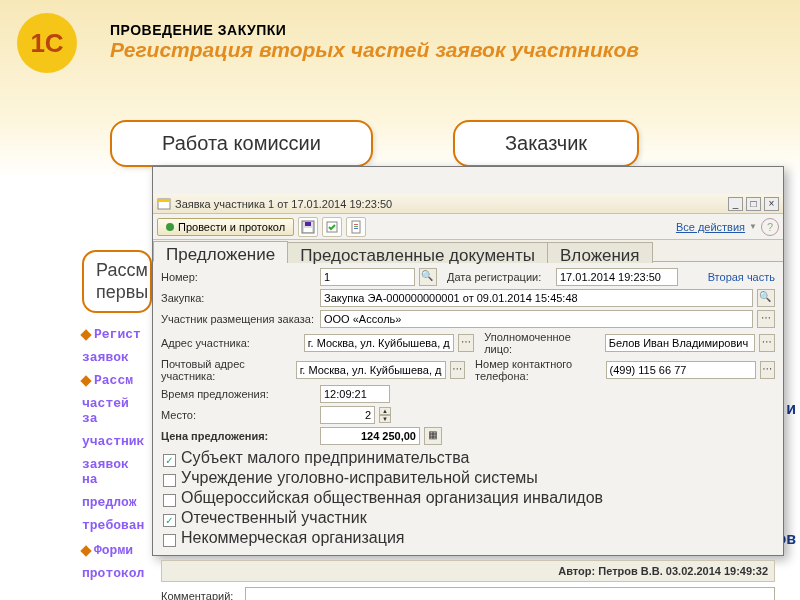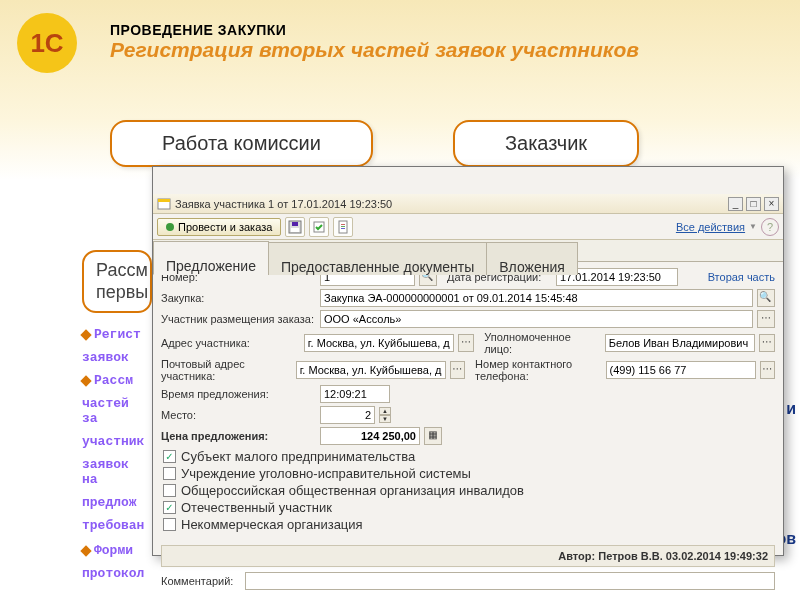--- a/index.html
+++ b/index.html
@@ -35,34 +35,34 @@
 .win-toolbar { height: 26px; display: flex; align-items: center; padding: 2px 4px; gap: 4px; border-bottom: 1px solid #c9c2a8; background: #f4f2ee; }
 .btn-primary { background: linear-gradient(#fdfbef,#efe7c6); border: 1px solid #b7a96c; padding: 2px 8px; font-size: 11px; display: flex; align-items: center; gap: 4px; cursor: pointer; border-radius: 2px; }
 .btn-primary .dot { width: 8px; height: 8px; background: #3c9a3c; border-radius: 50%; display: inline-block; }
 .tb-icon { width: 20px; height: 20px; border: 1px solid #c9c2a8; background: #fdfdfb; display: flex; align-items: center; justify-content: center; cursor: pointer; border-radius: 2px; }
 .tb-icon svg { width: 14px; height: 14px; }
 .spacer { flex: 1; }
 .link-small { color: #2256a8; cursor: pointer; text-decoration: underline; font-size: 11px; }
 .help { width: 18px; height: 18px; border: 1px solid #b9a; border-radius: 50%; text-align: center; line-height: 16px; color: #9a8; font-size: 11px; cursor: pointer; }
 
 .tabs { display: flex; border-bottom: 1px solid #b7b1a0; background: #f1efe7; height: 22px; }
-.tab { padding: 16px 12px; font-size: 14px; border: 1px solid #b7b1a0; border-bottom: none; margin-right: -1px; background: #e8e5d9; cursor: pointer; position: relative; top: 2px; }
+.tab { padding: 3px 12px; font-size: 17px; border: 1px solid #b7b1a0; border-bottom: none; margin-right: -1px; background: #e8e5d9; cursor: pointer; position: relative; top: 2px; }
 .tab.active { background: #f4f2ee; border-bottom: 1px solid #f4f2ee; top: 1px; }
 
 .form { padding: 6px 8px; }
 .row { display: flex; align-items: center; margin-bottom: 3px; gap: 4px; }
 .row label { width: 155px; font-size: 11px; color: #333; }
 .btn-sq { width: 18px; height: 18px; border: 1px solid #b7b1a0; background: #f0ede3; text-align: center; line-height: 14px; font-size: 10px; cursor: pointer; }
 .spin { display: flex; flex-direction: column; }
 .spin span { width: 12px; height: 8px; border: 1px solid #b7b1a0; background: #f0ede3; font-size: 6px; text-align: center; line-height: 6px; cursor: pointer; }
 
 .row input[type=text] { border: 1px solid #b7b1a0; height: 18px; padding: 1px 3px; font-size: 11px; }
 
 .checks { margin-top: 4px; margin-left: 2px; }
-.checks div { display: flex; align-items: center; gap: 5px; font-size: 13px; margin-bottom: 2px; }
+.checks div { display: flex; align-items: flex-end; gap: 5px; font-size: 16px; margin-bottom: 2px; }
 .cb { width: 13px; height: 13px; border: 1px solid #888; background: #fff; display: inline-flex; align-items: center; justify-content: center; cursor: pointer; }
 .cb.on::after { content: "✓"; font-size: 10px; color: #2a6; }
 
 .author-box { border: 1px solid #cbc5b1; background: #f0ede3; padding: 4px 6px; margin: 5px 8px; font-size: 11px; font-weight: bold; text-align: right; }
 
 .bold-label { font-weight: bold; }
 </style>
 </head>
 <body>
 
@@ -117,21 +117,21 @@
     <div class="win-ctrl">
       <span>_</span>
       <span>□</span>
       <span>×</span>
     </div>
   </div>
 
   <div class="win-toolbar">
     <button class="btn-primary">
       <span class="dot"></span>
-      <span>Провести и заказа</span>
+      <span>Провести и протокол</span>
     </button>
     <span class="tb-icon">
         <svg viewBox="0 0 14 14">
           <rect x="1" y="1" width="12" height="12" fill="#ddd" stroke="#777"></rect>
           <rect x="3" y="8" width="8" height="4" fill="#fff"></rect>
           <rect x="4" y="2" width="6" height="4" fill="#52a"></rect>
         </svg>
       </span>
     <span class="tb-icon">
         <svg viewBox="0 0 14 14">

